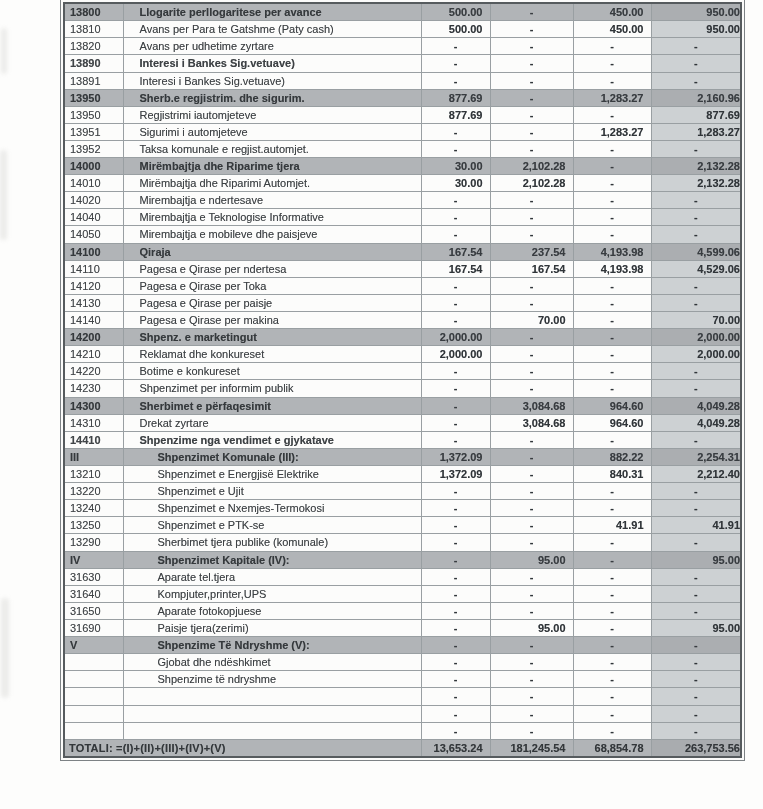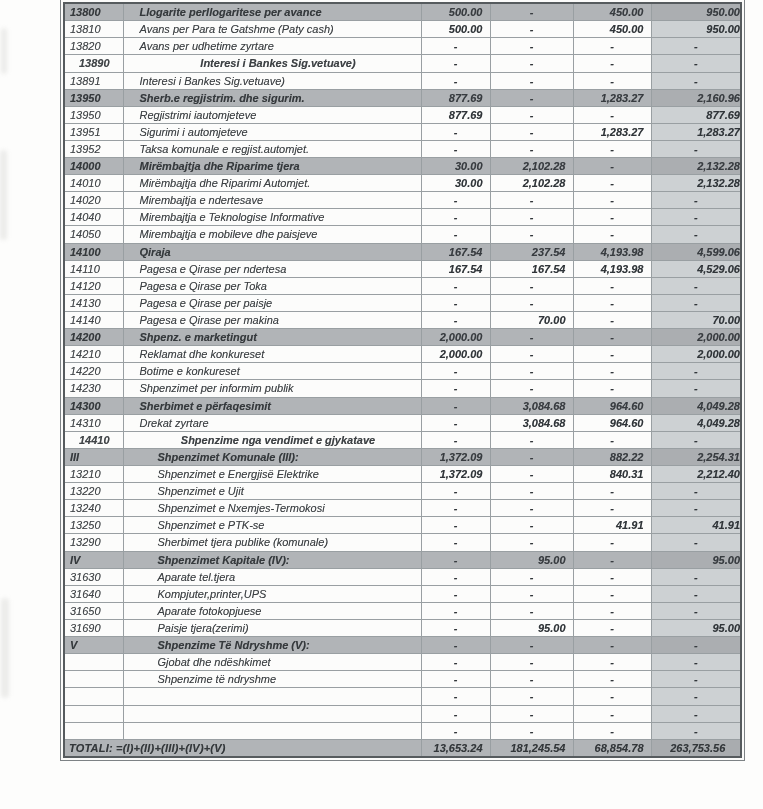--- a/index.html
+++ b/index.html
@@ -3,21 +3,21 @@
 <meta charset="utf-8">
 <style>
   html,body{margin:0;padding:0;}
   body{
     width:763px;height:809px;
     background:#fdfdfc;
     font-family:"Liberation Sans", sans-serif;
     position:relative;
     overflow:hidden;
   }
-  .page{position:relative;width:763px;height:694px;background:#fdfdfc;font-style:italic;}
+  .page{position:relative;width:763px;height:694px;background:#fdfdfc;}
 
   
   .artifact{position:absolute;background:rgba(175,175,168,0.22);filter:blur(2px);border-radius:4px;}
   .a1{left:1px;top:28px;width:6px;height:46px;}
   .a2{left:0px;top:150px;width:7px;height:90px;}
   .a3{left:1px;top:598px;width:8px;height:100px;}
 
   table.scan-table{
     position:absolute;left:63px;top:2px;
     width:677px;height:756px;
@@ -50,25 +50,25 @@
   td.num.dash{text-align:center;font-weight:700;padding-right:4px;}
 
   
   tr.normal td.last, tr.bold td.last{background:#cdd1d3;}
 
   
   tr.section td{background:#b1b4b7;font-weight:700;color:#35393c;}
   tr.section td.last{background:#abaeb1;}
   tr.section td.num{color:#383c40;}
 
-  tr.bold td.code, tr.bold td.desc{font-weight:700;text-align:center;}
+  tr.bold td.code, tr.bold td.desc{font-weight:700;}
 
   tr.total td{background:#b1b4b7;font-weight:700;color:#33373a;}
   tr.total td.total-label{padding-left:4px;letter-spacing:0.2px;}
-  tr.total td.last{background:#a9acaf;text-align:center;}
+  tr.total td.last{background:#a9acaf;}
 </style>
 </head>
 <body>
 
 <div class="page">
   <div class="artifact a1"></div>
   <div class="artifact a2"></div>
   <div class="artifact a3"></div>
 
   <table class="scan-table">

